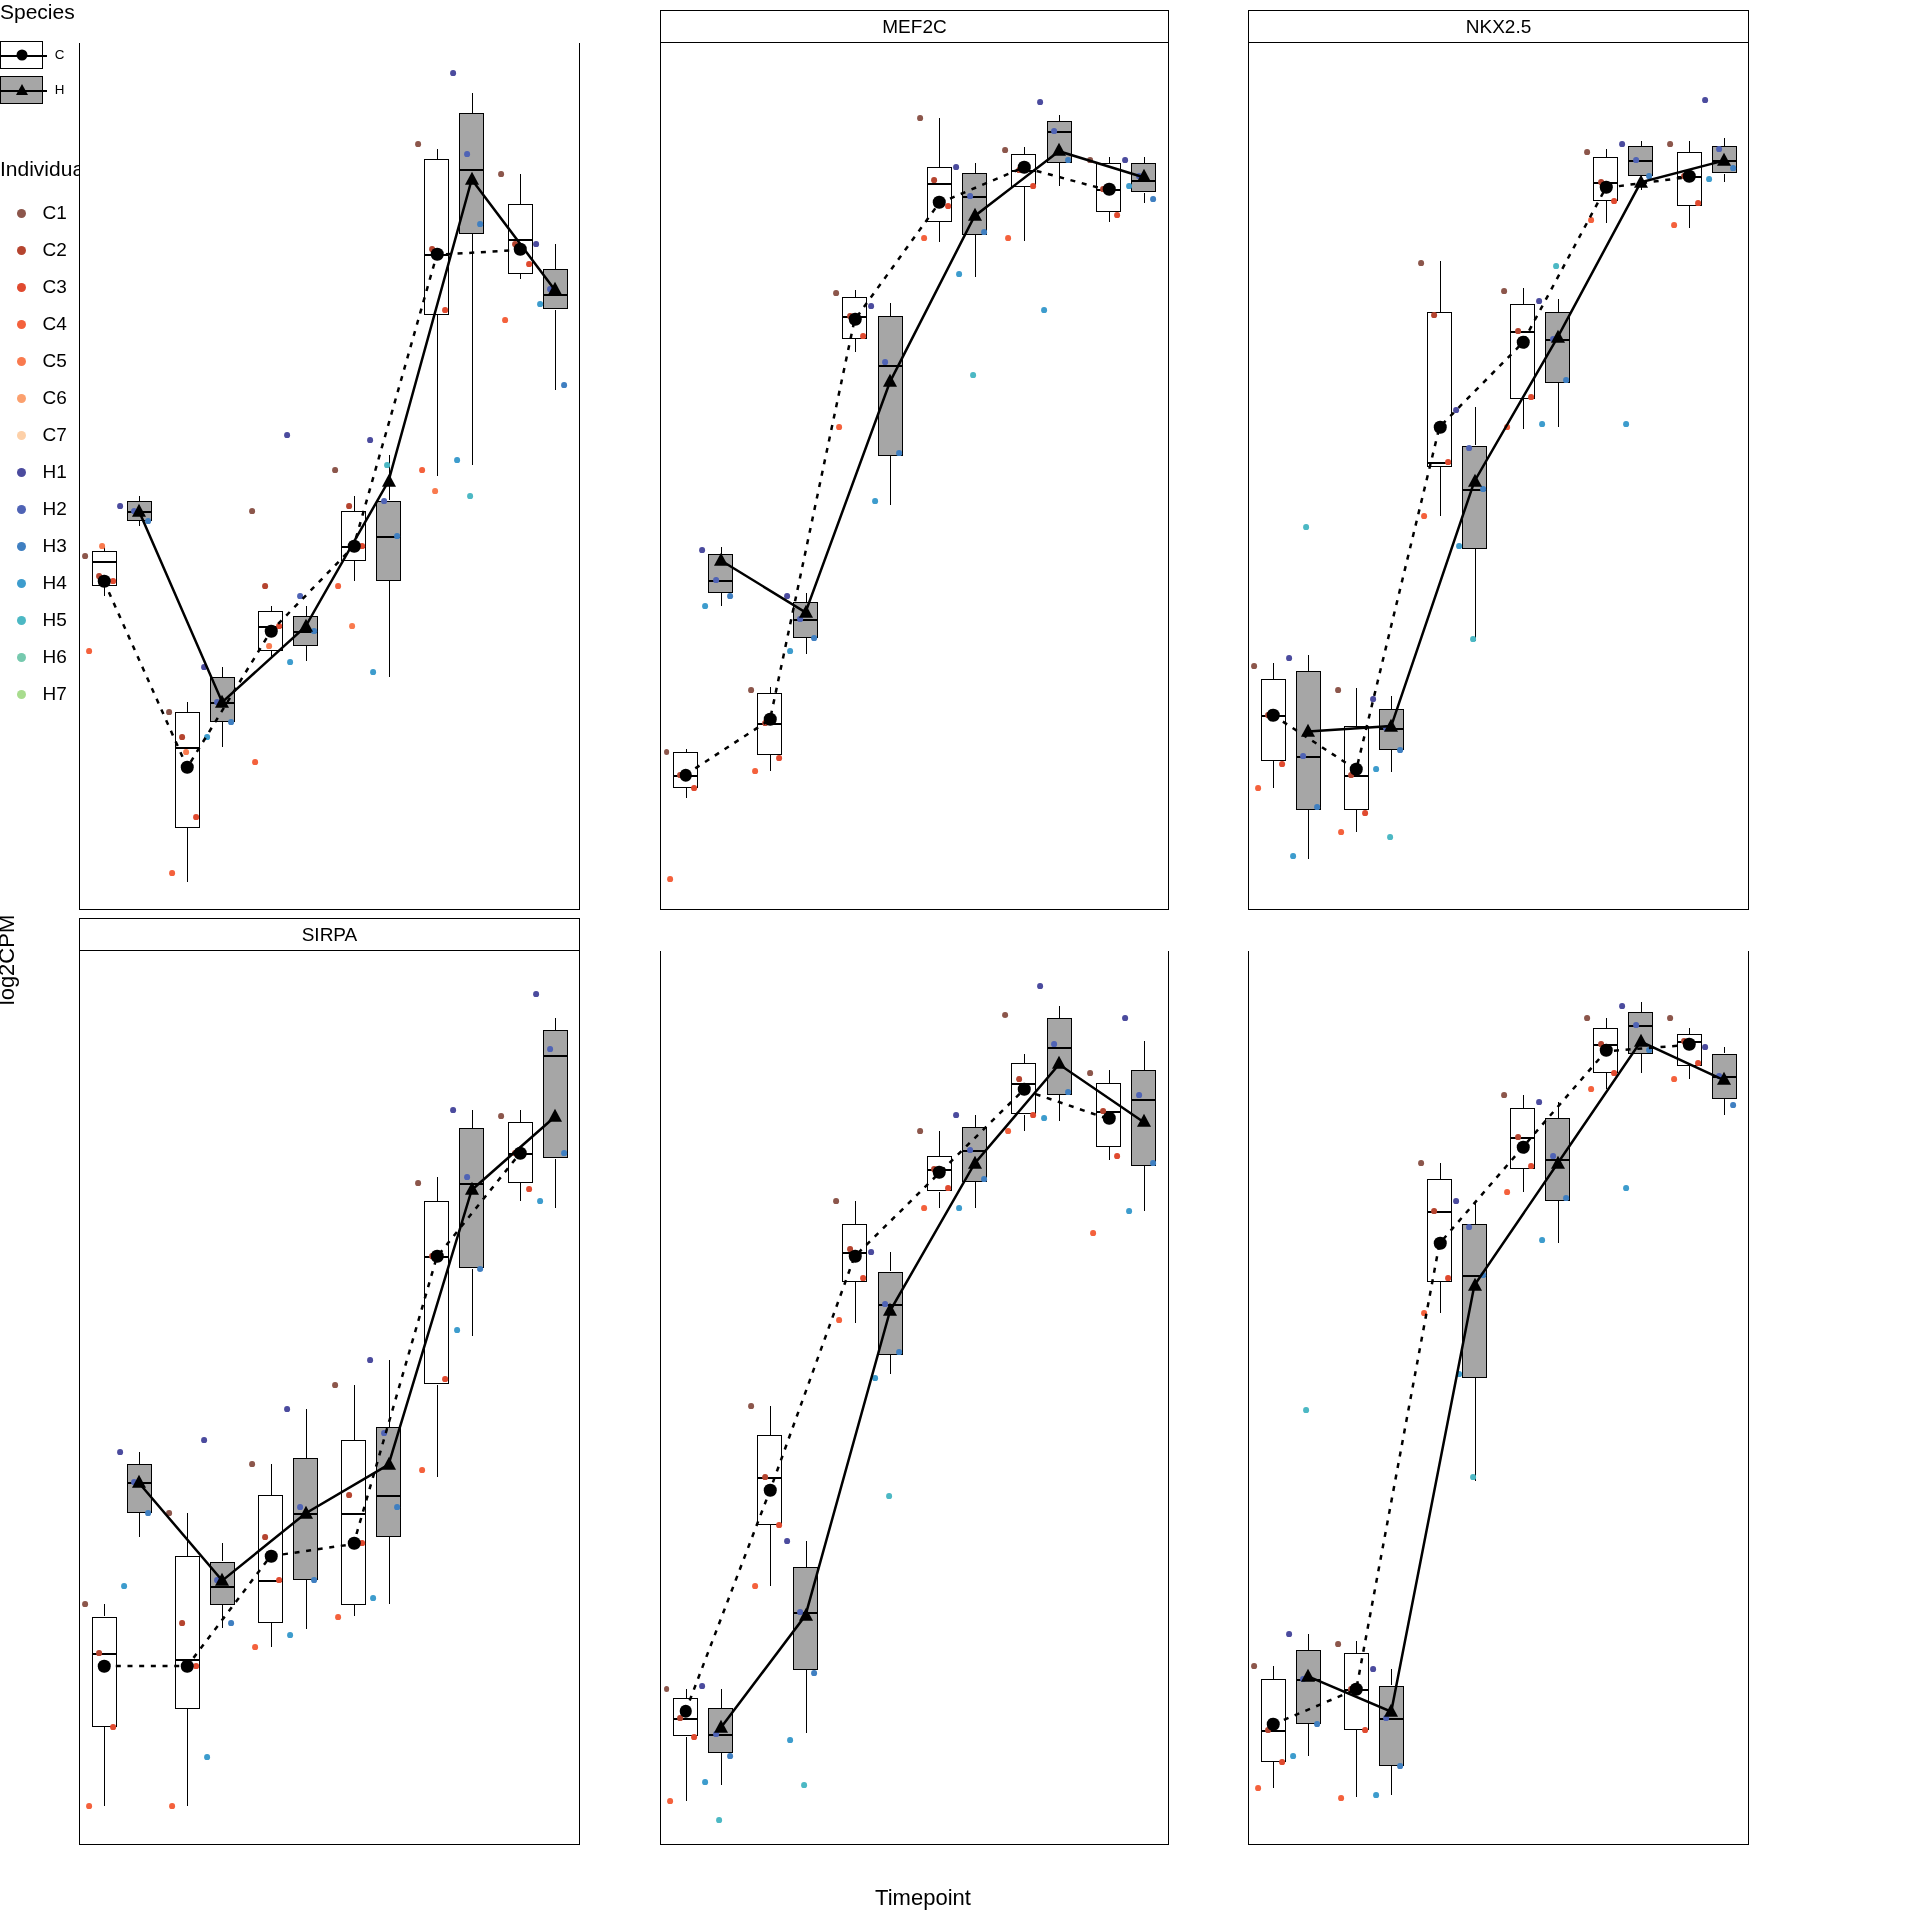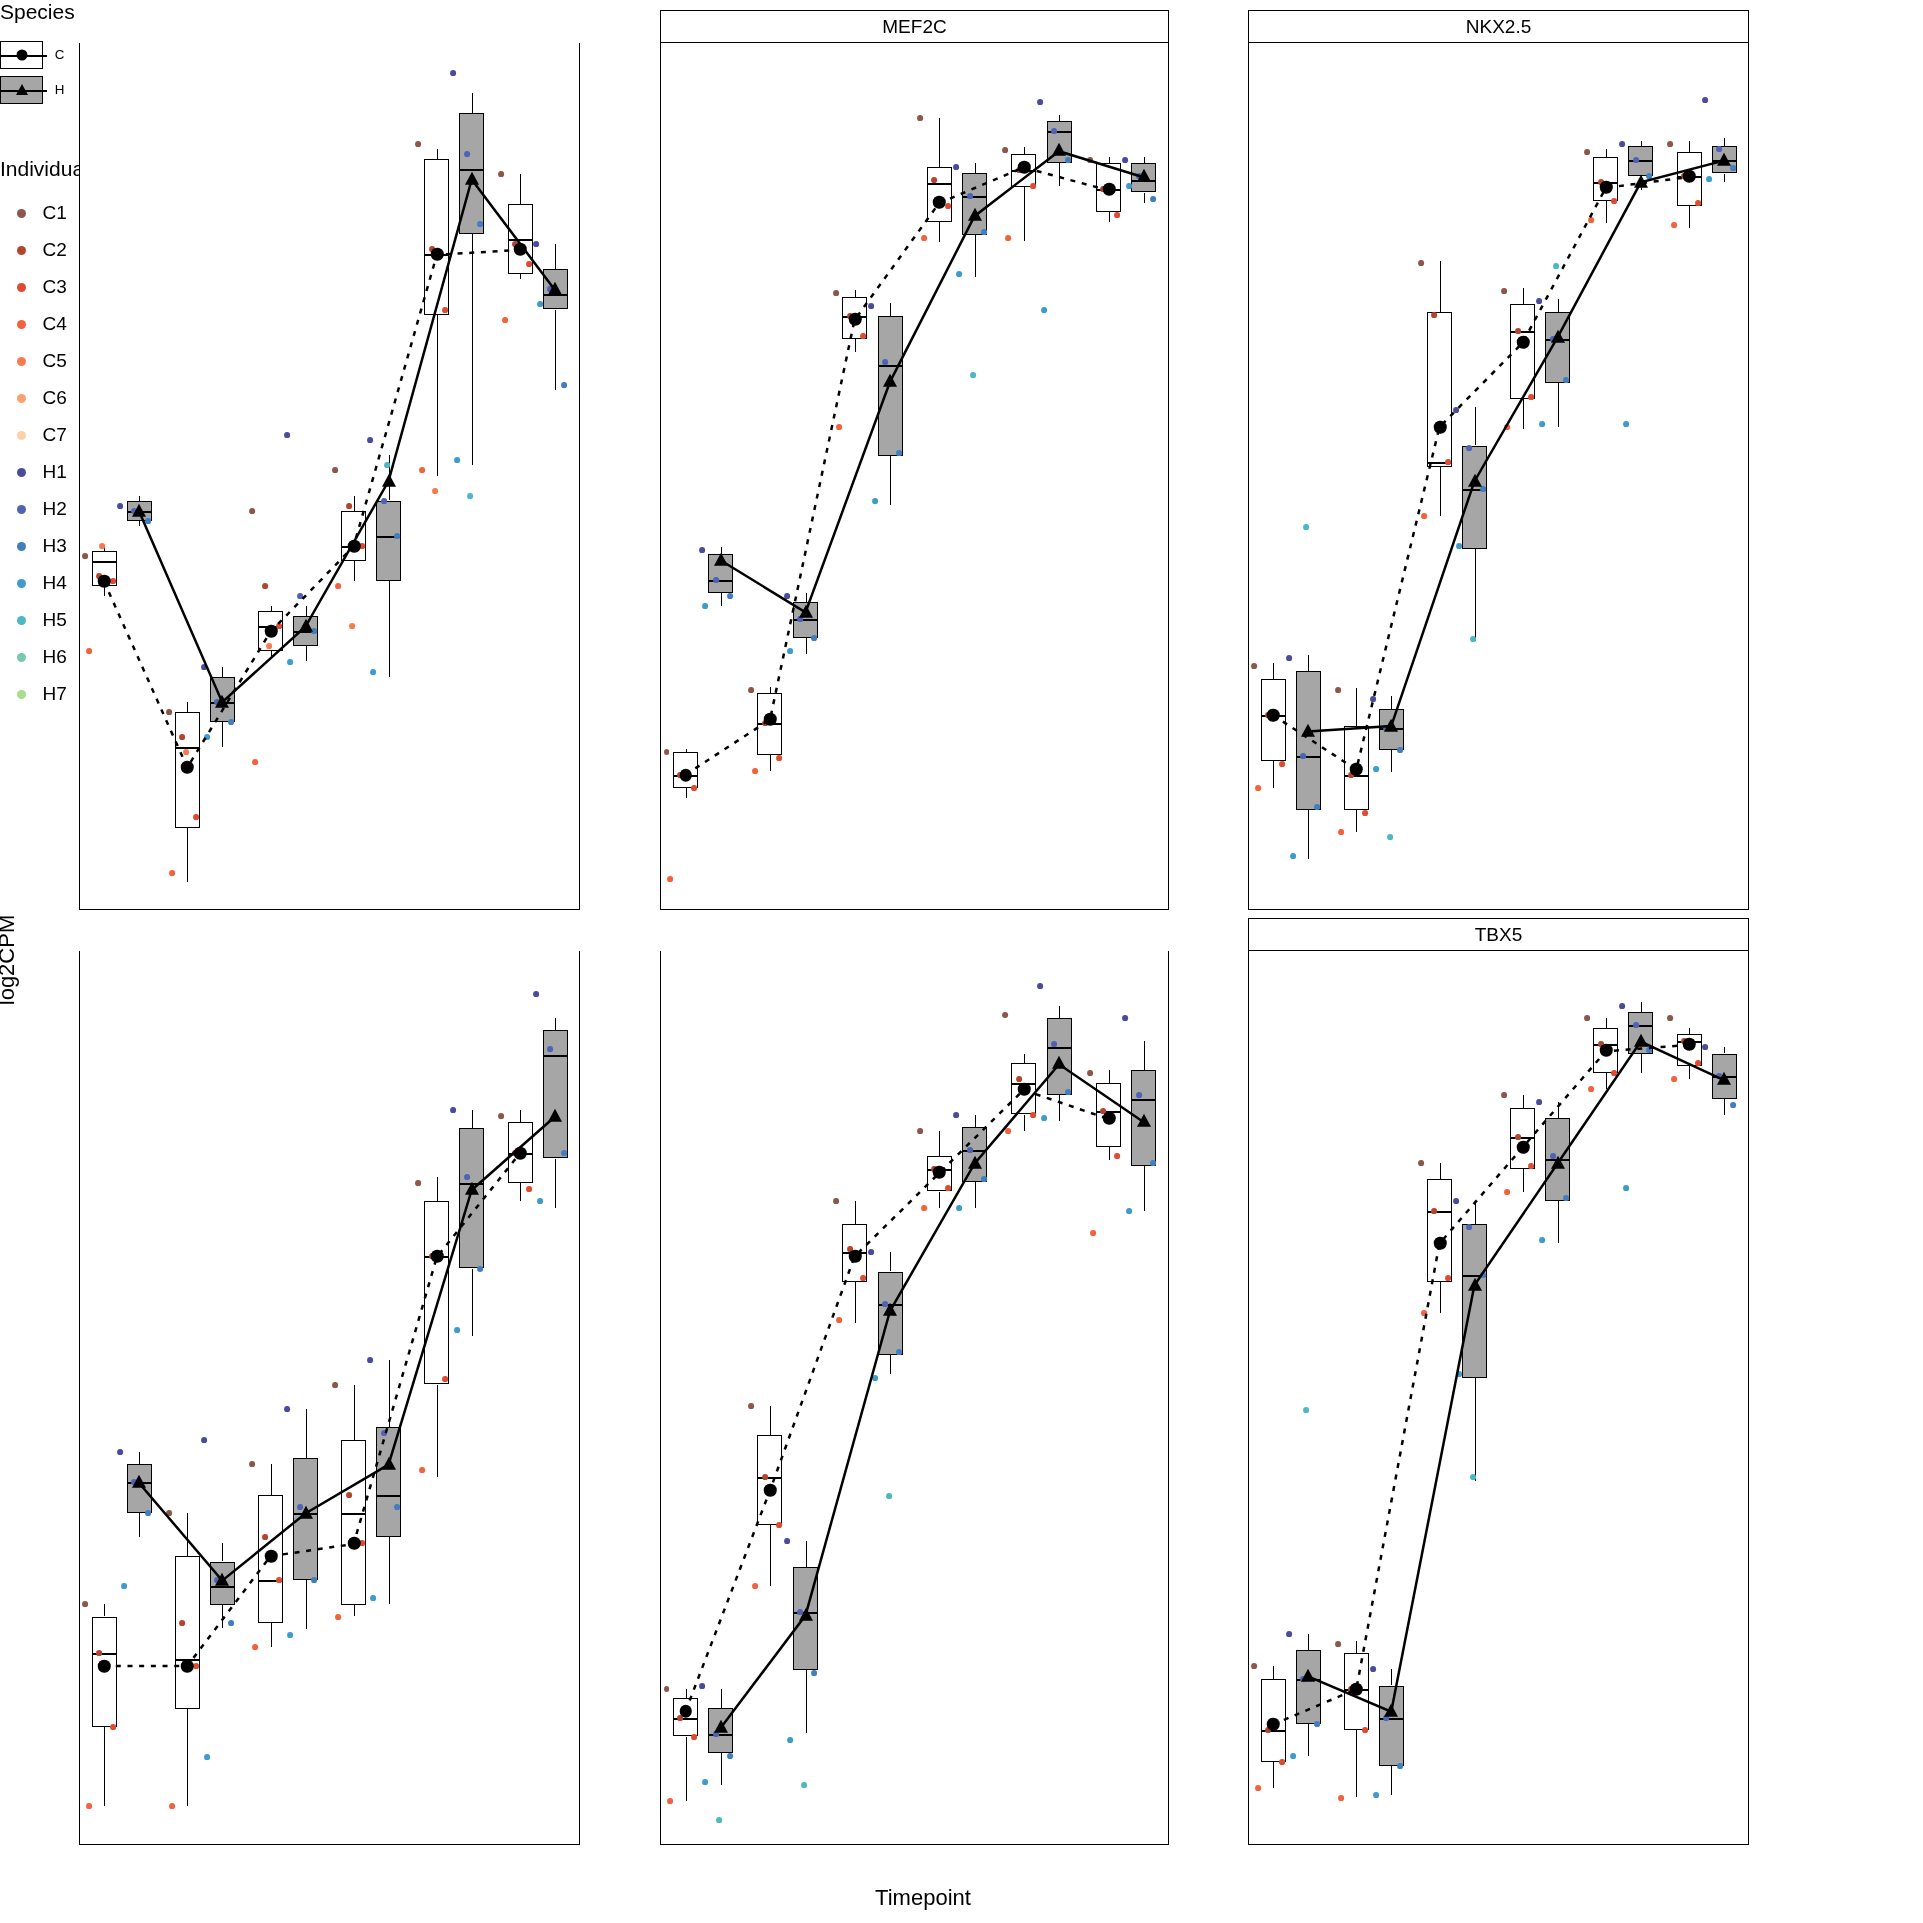--- a/index.html
+++ b/index.html
@@ -464,20 +464,21 @@
           <div class="meanC" style="left: 440px; top: 133px;"></div>
           <div class="meanH" style="left: 59px; top: 688px;"></div>
           <div class="meanH" style="left: 142px; top: 683px;"></div>
           <div class="meanH" style="left: 226px; top: 438px;"></div>
           <div class="meanH" style="left: 309px; top: 294px;"></div>
           <div class="meanH" style="left: 392px; top: 139px;"></div>
           <div class="meanH" style="left: 475px; top: 117px;"></div>
         </div>
       </div>
       <div class="panel" style="left: 79px; top: 918px; width: 501px; height: 927px;">
+        <div class="strip">SIRPA</div>
         <div class="plotarea">
           <div class="ytick" style="top: 599px;">0</div>
           <div class="ytickmark" style="top: 599px;"></div>
           <div class="ytick" style="top: 354px;">2</div>
           <div class="ytickmark" style="top: 354px;"></div>
           <div class="ytick" style="top: 110px;">4</div>
           <div class="ytickmark" style="top: 110px;"></div>
           <div class="xtickmark" style="left: 42px;"></div>
           <div class="xtickwrap" style="left: 42px;"></div>
           <div class="xtickmark" style="left: 125px;"></div>
@@ -734,21 +735,20 @@
           <div class="meanC" style="left: 448px; top: 167px;"></div>
           <div class="meanH" style="left: 60px; top: 776px;"></div>
           <div class="meanH" style="left: 145px; top: 664px;"></div>
           <div class="meanH" style="left: 229px; top: 359px;"></div>
           <div class="meanH" style="left: 314px; top: 212px;"></div>
           <div class="meanH" style="left: 398px; top: 112px;"></div>
           <div class="meanH" style="left: 483px; top: 170px;"></div>
         </div>
       </div>
       <div class="panel" style="left: 1248px; top: 918px; width: 501px; height: 927px;">
-        <div class="strip">TBX5</div>
         <div class="plotarea">
           <div class="ytick" style="top: 872px;">-5</div>
           <div class="ytickmark" style="top: 872px;"></div>
           <div class="ytick" style="top: 552px;">0</div>
           <div class="ytickmark" style="top: 552px;"></div>
           <div class="ytick" style="top: 231px;">5</div>
           <div class="ytickmark" style="top: 231px;"></div>
           <div class="xtickmark" style="left: 42px;"></div>
           <div class="xtickwrap" style="left: 42px;"></div>
           <div class="xtickmark" style="left: 125px;"></div>

